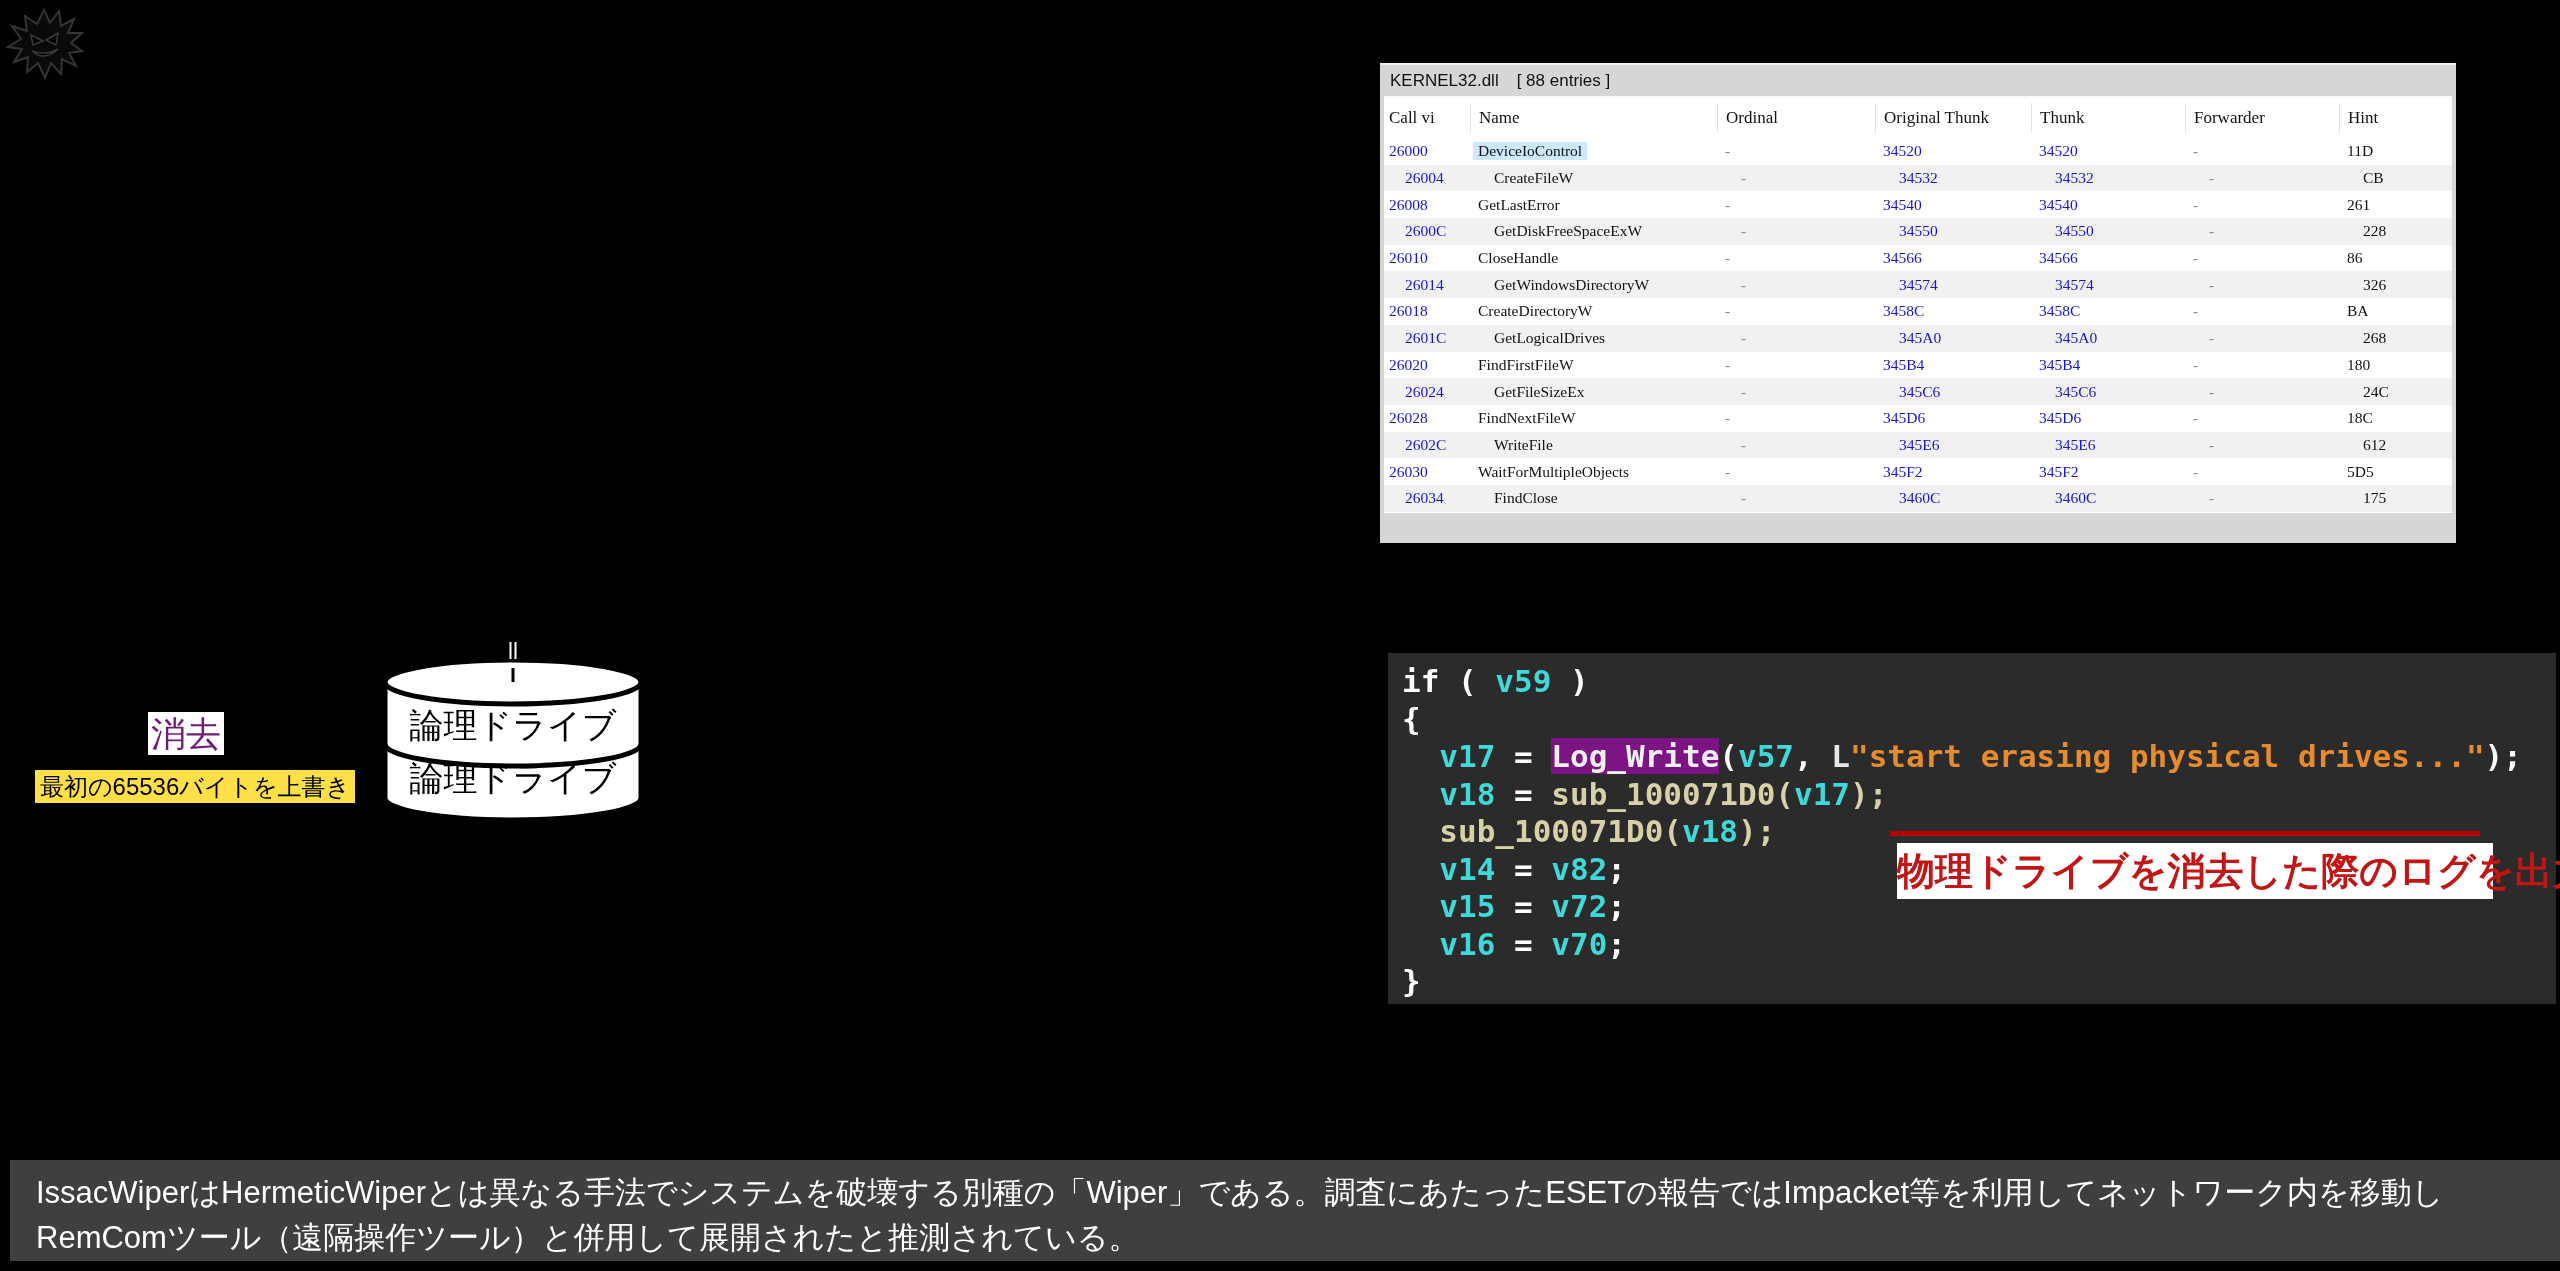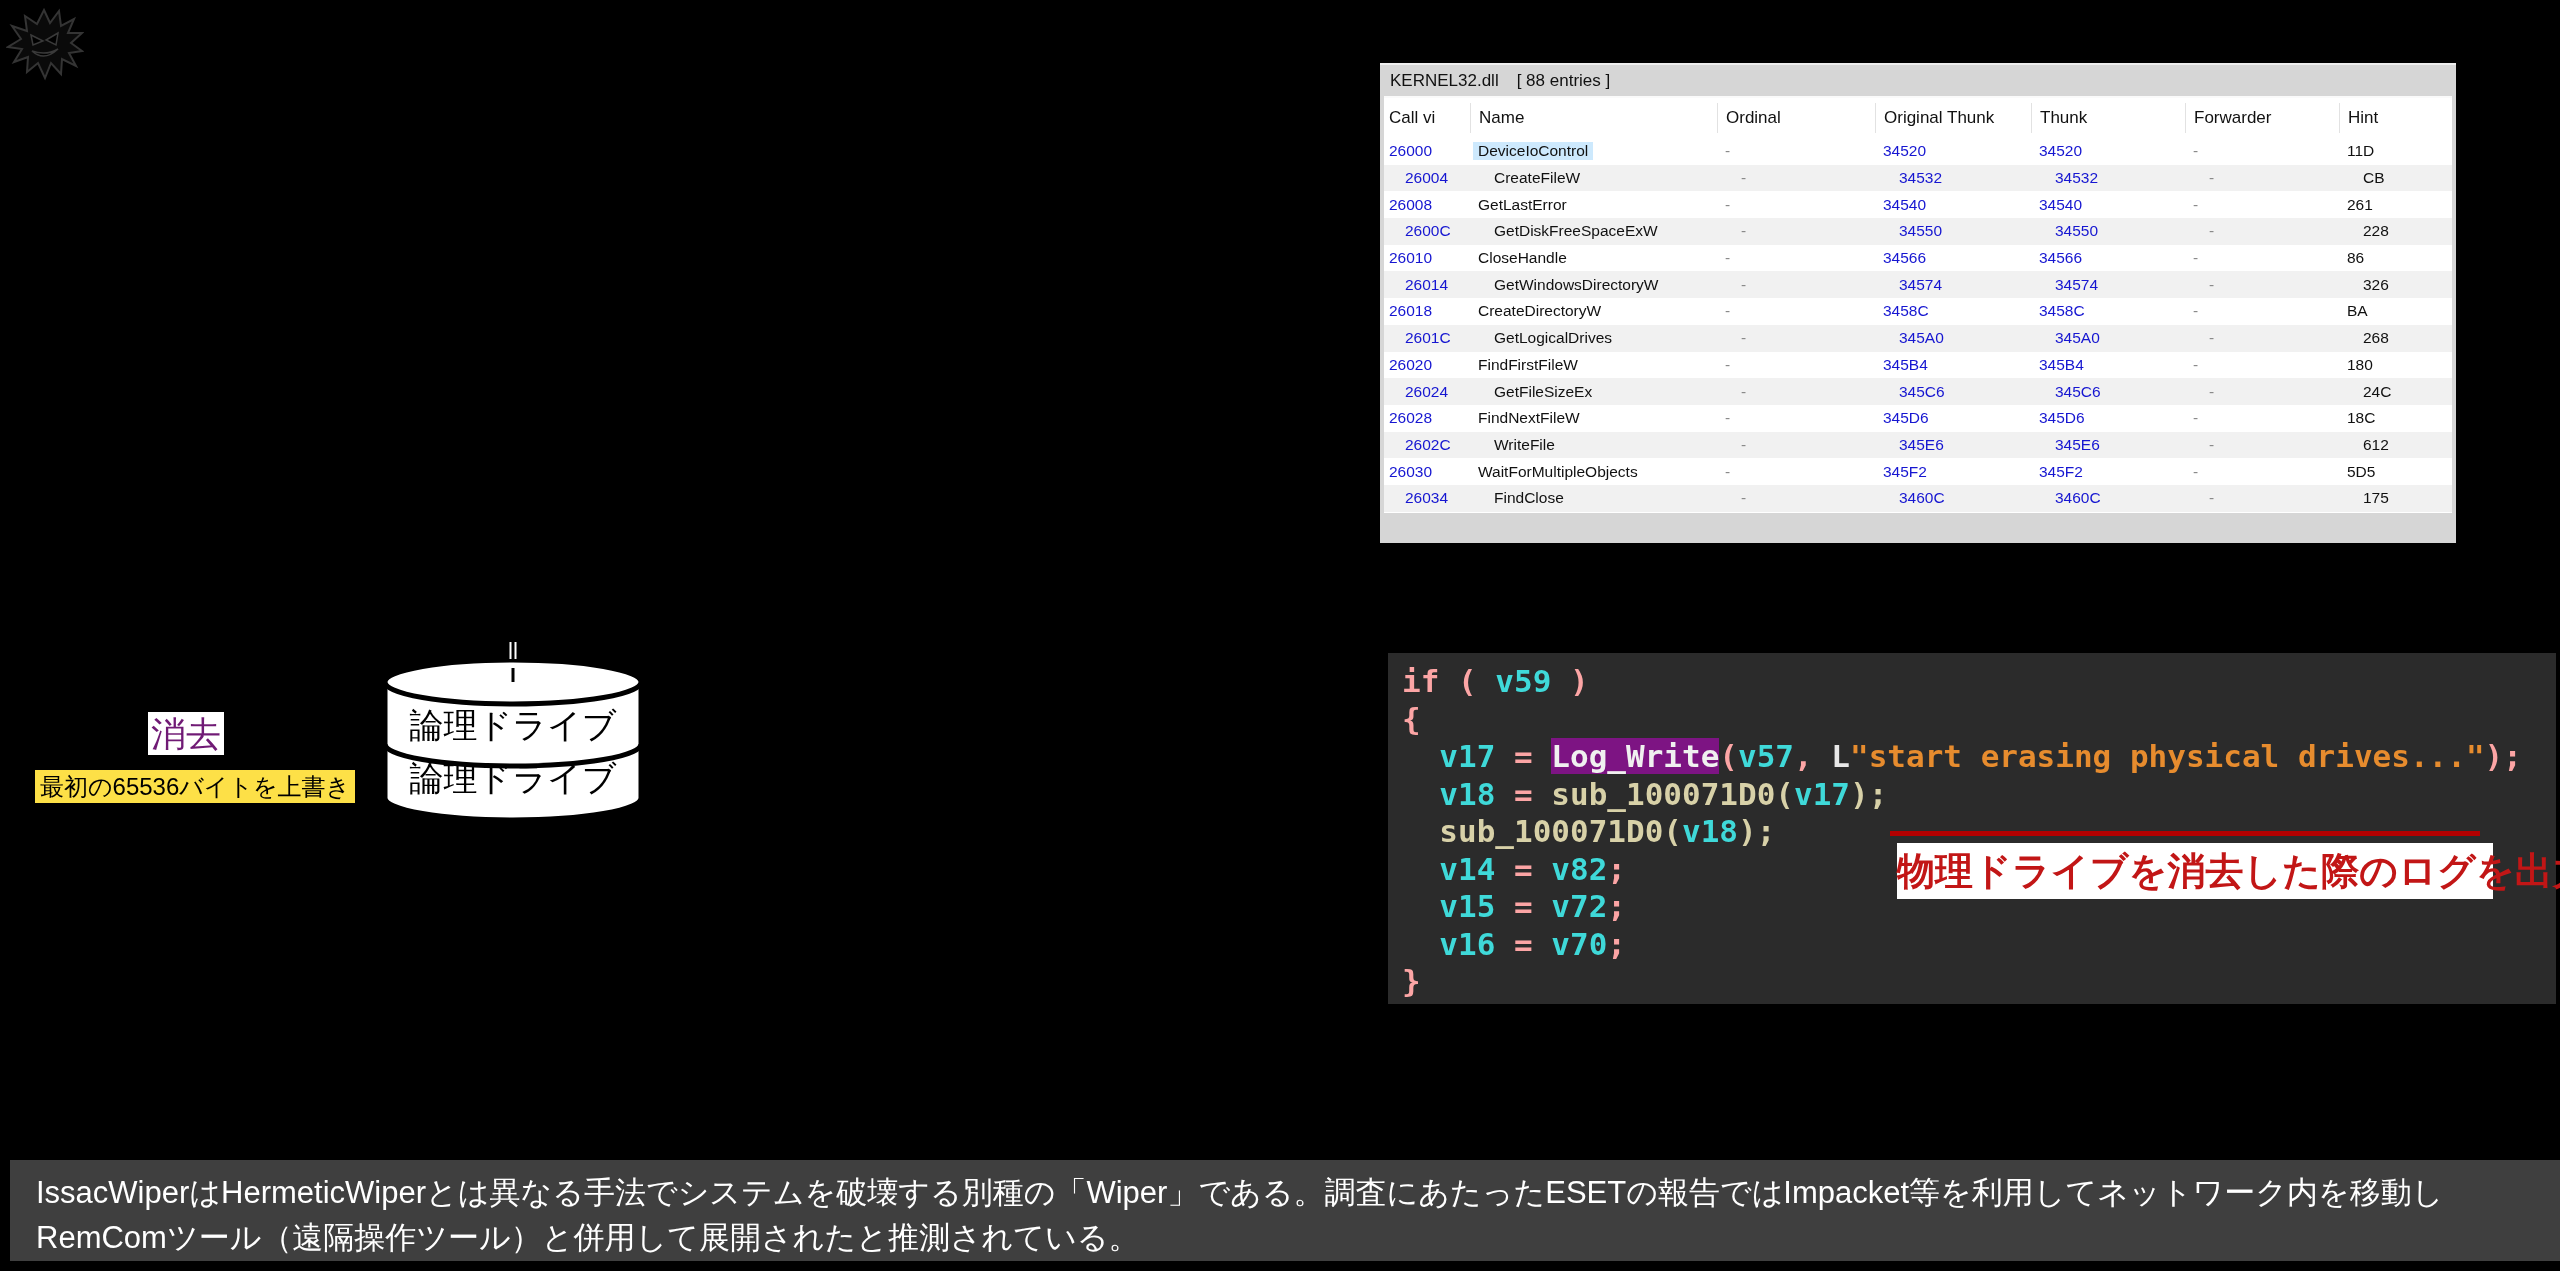--- a/index.html
+++ b/index.html
@@ -6,21 +6,21 @@
   body{position:relative;width:2560px;height:1271px;overflow:hidden;
        font-family:"Liberation Sans",sans-serif;}
 
   
   .pe-window{position:absolute;left:1380px;top:63px;width:1076px;height:480px;
              background:#d6d6d6;box-sizing:border-box;padding:0 4px 4px 4px;
              border-top:2px solid #efefef;}
   .pe-title{height:31px;line-height:31px;padding-left:6px;font-size:17px;color:#111;
             background:#d6d6d6;border-bottom:2px solid #fafafa;white-space:nowrap;}
   .pe-title .gap{display:inline-block;width:18px;}
-  .pe-list{background:#fff;height:415px;overflow:hidden;}
+  .pe-list{background:#fff;height:415px;overflow:hidden;font-family:Liberation Serif, serif;}
   .thead{display:flex;height:40px;align-items:center;background:#fff;font-size:17px;color:#111;}
   .thead .tcell{border-left:1px solid #e2e2e2;height:30px;line-height:30px;}
   .thead .tcell.c0{border-left:none;}
   .trow{display:flex;height:26.7px;align-items:center;font-size:15.5px;color:#111;background:#fff;}
   .trow.alt{background:#f1f1f1;padding-left:16px;}
   .tcell{box-sizing:border-box;flex:none;padding-left:8px;white-space:nowrap;overflow:hidden;}
   .c0{width:62px;padding-left:5px;}
   .c1{width:247px;margin-left:24px;}
   .c2{width:158px;}
   .c3{width:156px;}
@@ -37,21 +37,21 @@
   .erase-caption{position:absolute;left:35px;top:770px;height:33px;background:#fde047;color:#000;
                  font-size:24px;line-height:33px;padding:0 5px;white-space:nowrap;}
   .cylinder{position:absolute;left:381px;top:638px;}
 
   
   .code-block{position:absolute;left:1388px;top:653px;width:1168px;height:351px;
               background:#2b2b2b;box-sizing:border-box;padding:10px 0 0 14px;
               font-family:"DejaVu Sans Mono","Liberation Mono",monospace;
               font-weight:bold;font-size:31px;}
   .cl{height:37.5px;line-height:37.5px;white-space:pre;}
-  .cl .p{color:#fca5a5;}
+  .cl .p{color:#ffffff;}
   .cl .v{color:#3fd9d9;}
   .cl .f{color:#d8d1a8;}
   .cl .s{color:#e78c2e;}
   .cl .w{color:#e8e8e8;}
   .cl .hl{color:#f0f0f0;background:#7d1483;}
 
   
   .red-line{position:absolute;left:1890px;top:831px;width:590px;height:5px;background:#b30000;}
   .red-note{position:absolute;left:1897px;top:843px;width:596px;height:56px;background:#fff;
             color:#c21616;font-size:38px;line-height:56px;text-align:center;

